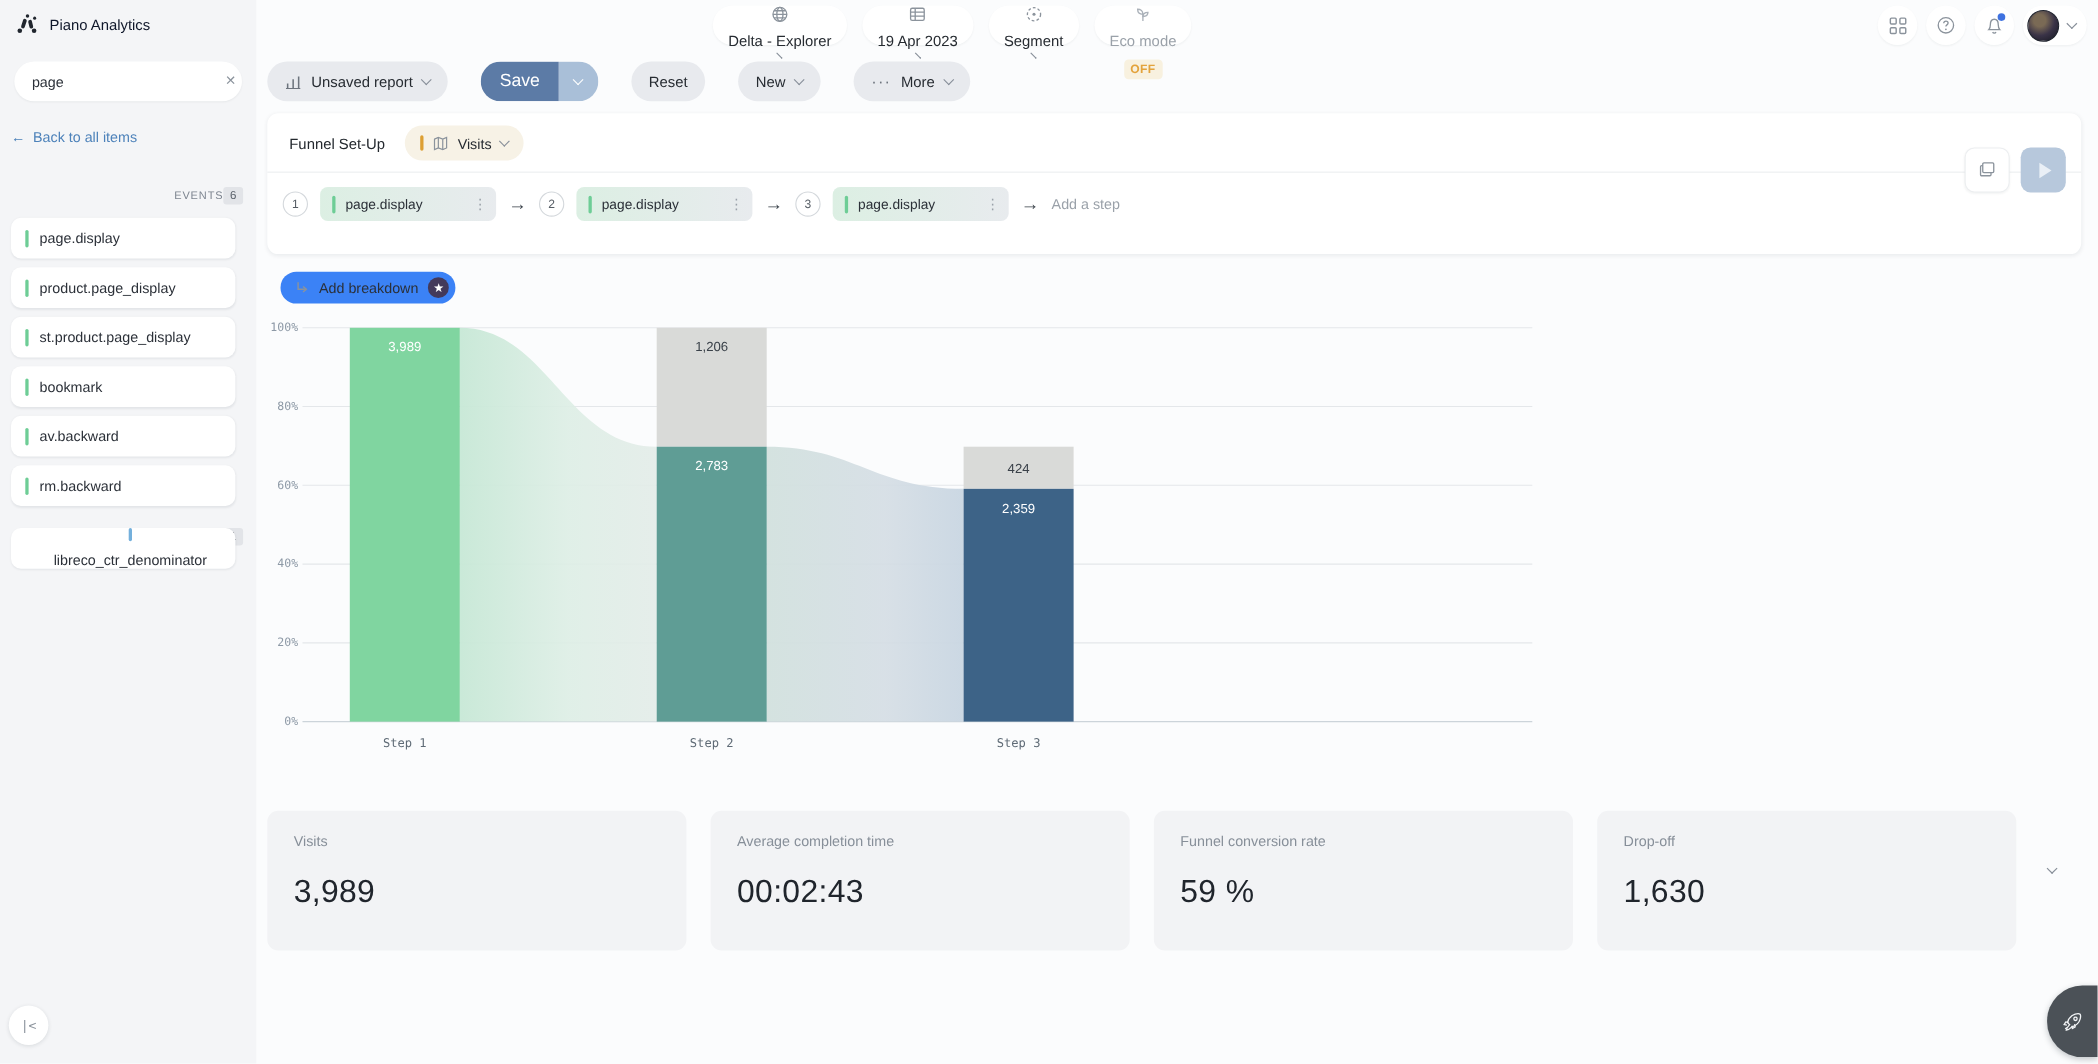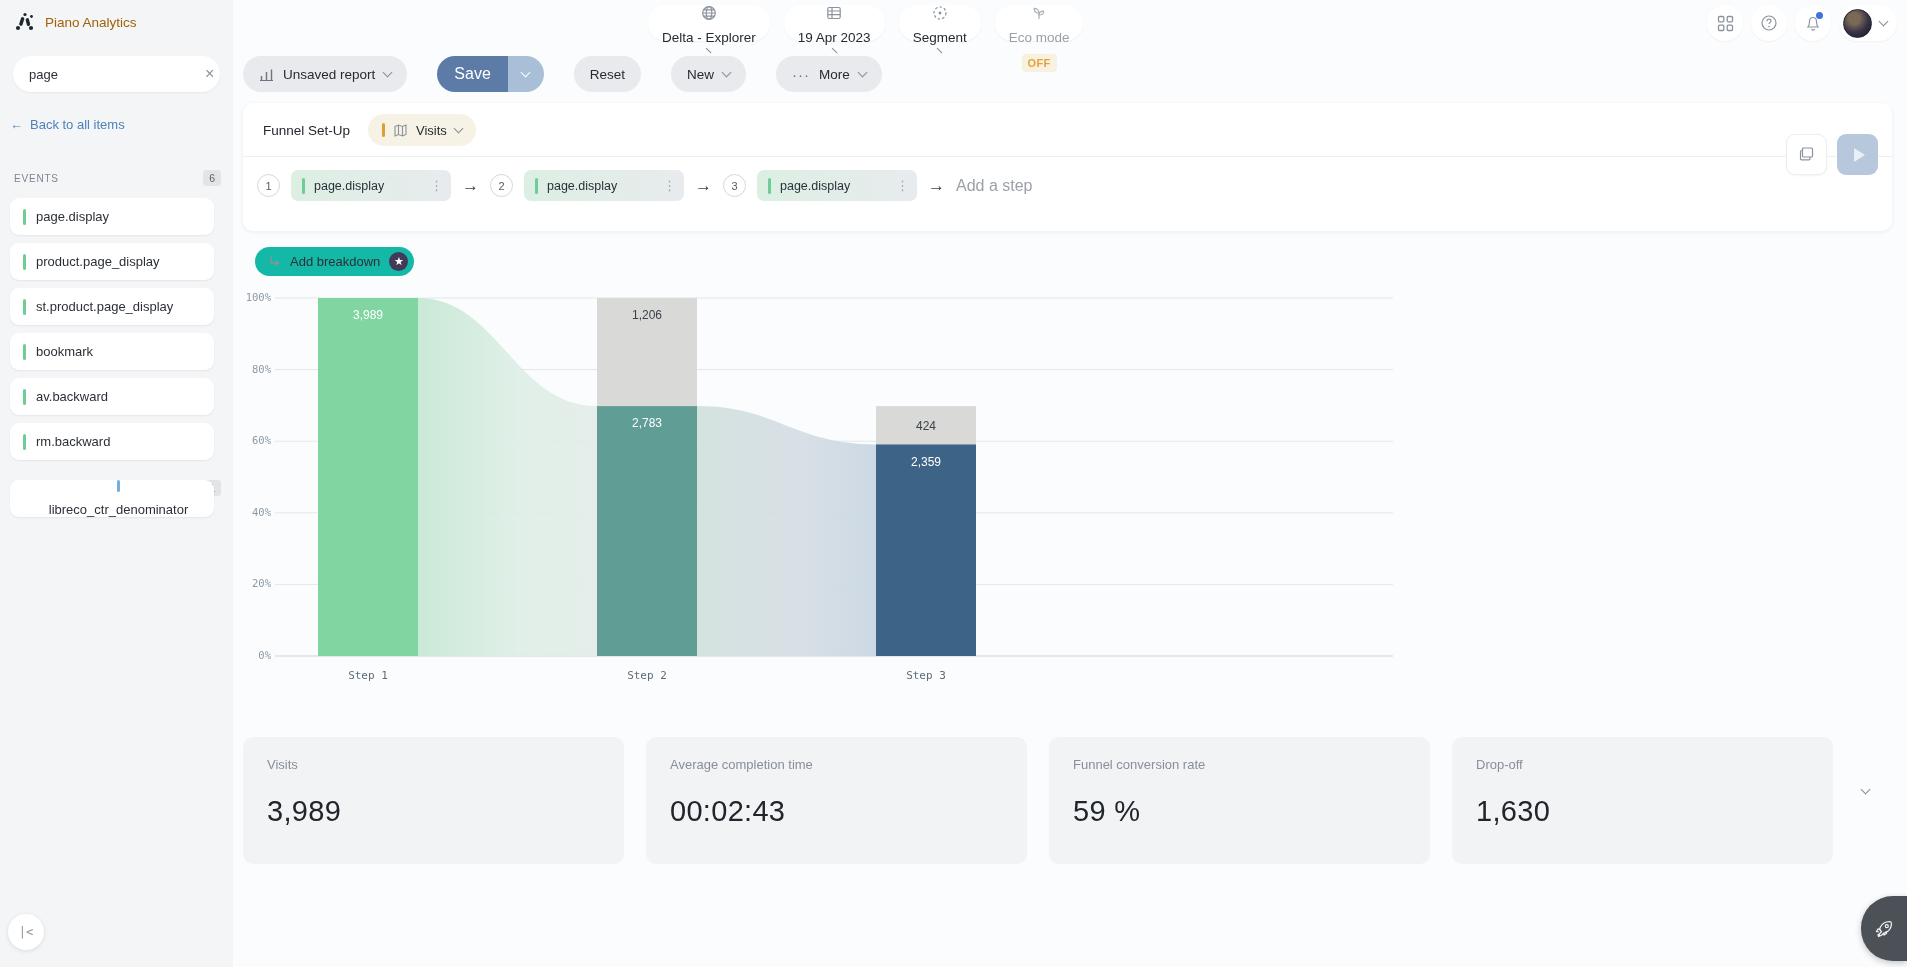--- a/index.html
+++ b/index.html
@@ -2,26 +2,26 @@
 <html><head>
 <meta charset="utf-8">
 <style>
   * { margin:0; padding:0; box-sizing:border-box; }
   html,body { width:1907px; height:967px; overflow:hidden; }
   body { font-family:"Liberation Sans", sans-serif; background:#fbfcfd; color:#2b3038; position:relative; }
 
   
   .sidebar { position:absolute; left:0; top:0; width:233px; height:967px; background:#f4f5f7; }
   .logo-row { position:absolute; left:14px; top:11px; display:flex; align-items:center; gap:9px; }
-  .app-title { font-size:13.5px; color:#a16207; }
+  .app-title { font-size:13.5px; color:#0f172a; }
   .search-wrap { position:absolute; left:13px; top:56px; width:207px; height:36px; background:#fff; border-radius:18px; box-shadow:0 1px 2px rgba(20,30,40,.06); display:flex; align-items:center; padding:0 12px 0 16px; }
   .search-input { border:none; outline:none; flex:1; font-size:13px; color:#2b3038; background:transparent; font-family:"Liberation Sans",sans-serif; }
   .search-clear { color:#8b939c; font-size:16px; cursor:pointer; line-height:1; }
   .back-link { position:absolute; left:10px; top:117px; display:flex; align-items:center; gap:7px; color:#4d82ba; font-size:13px; cursor:pointer; }
-  .sec-head { position:absolute; left:14px; right:12px; display:flex; align-items:center; justify-content:space-between; }
+  .sec-head { position:absolute; left:14px; right:12px; display:flex; align-items:center; justify-content:flex-end; }
   .sec-title { font-size:10px; letter-spacing:.8px; color:#7d8590; }
   .sec-count { background:#e2e4e8; color:#5b626b; font-size:10.5px; padding:2px 6px; border-radius:3px; }
   .side-item { position:absolute; left:10px; width:204px; height:37px; background:#fff; border-radius:9px; box-shadow:0 1px 2px rgba(20,30,40,.07); display:flex; align-items:center; padding-left:13px; gap:10px; cursor:pointer; }
   .cbar { width:3px; height:16px; border-radius:2px; }
   .cbar.green { background:#6ecd96; }
   .cbar.blue { background:#74b0dc; }
   .side-item span.lbl { font-size:13px; color:#2b3038; }
   .collapse-btn { position:absolute; left:8px; top:914px; width:36px; height:36px; border-radius:50%; background:#fff; box-shadow:0 1px 4px rgba(20,30,40,.12); display:flex; align-items:center; justify-content:center; color:#8b939c; font-family:"DejaVu Sans Mono",monospace; font-size:12px; cursor:pointer; }
 
   
@@ -52,28 +52,28 @@
   .setup-title { font-size:13.5px; color:#23282e; }
   .visits-pill { height:32px; background:#f7f2e6; border-radius:16px; display:flex; align-items:center; gap:8px; padding:0 14px; cursor:pointer; font-size:13px; color:#262b31; }
   .vbar { width:3px; height:14px; border-radius:2px; background:#dd9f33; }
   .setup-divider { height:1px; background:#eceef0; }
   .steps-row { display:flex; align-items:center; gap:11px; padding:13px 0 0 14px; }
   .step-num { width:23px; height:23px; border-radius:50%; border:1px solid #d4d8dc; color:#555c64; font-size:11px; display:flex; align-items:center; justify-content:center; flex:0 0 auto; }
   .step-pill { width:160px; height:31px; border-radius:7px; background:linear-gradient(90deg,#dcefe3,#e8ebee); display:flex; align-items:center; gap:9px; padding:0 8px 0 11px; cursor:pointer; }
   .step-pill .lbl { font-size:12.5px; color:#2b3038; flex:1; }
   .kebab { color:#9aa1a9; font-size:13px; cursor:pointer; }
   .arrow { color:#3a4149; font-size:17px; }
-  .add-step { color:#9aa1a9; font-size:16px; cursor:pointer; }
+  .add-step { color:#9aa1a9; font-size:13px; cursor:pointer; }
   .setup-actions { position:absolute; right:14px; top:31px; display:flex; gap:10px; }
   .copy-btn { width:41px; height:41px; border-radius:9px; background:#fff; border:1px solid #eceef0; box-shadow:0 1px 2px rgba(20,30,40,.05); display:flex; align-items:center; justify-content:center; color:#8b939c; cursor:pointer; }
   .play-btn { width:41px; height:41px; border-radius:9px; background:#b7c8dc; display:flex; align-items:center; justify-content:center; cursor:pointer; }
   .play-tri { width:0; height:0; border-left:11px solid #e9eff6; border-top:7px solid transparent; border-bottom:7px solid transparent; margin-left:3px; }
 
   
-  .breakdown { position:absolute; left:255px; top:247px; height:29px; background:#14b8a6; border-radius:15px; display:flex; align-items:center; gap:9px; padding:0 6px 0 13px; cursor:pointer; }
+  .breakdown { position:absolute; left:255px; top:247px; height:29px; background:#3b82f6; border-radius:15px; display:flex; align-items:center; gap:9px; padding:0 6px 0 13px; cursor:pointer; }
   .breakdown .lbl { font-size:13px; color:#2b3038; }
   .bd-icn { color:#8b939c; display:flex; }
   .star-circle { width:19px; height:19px; border-radius:50%; background:#43395a; color:#fff; font-size:11px; display:flex; align-items:center; justify-content:center; }
 
   
   .chart-wrap { position:absolute; left:243px; top:290px; }
   .mono { font-family:"DejaVu Sans Mono",monospace; }
 
   
   .kpi-row { position:absolute; left:243px; top:737px; display:flex; gap:22px; }

